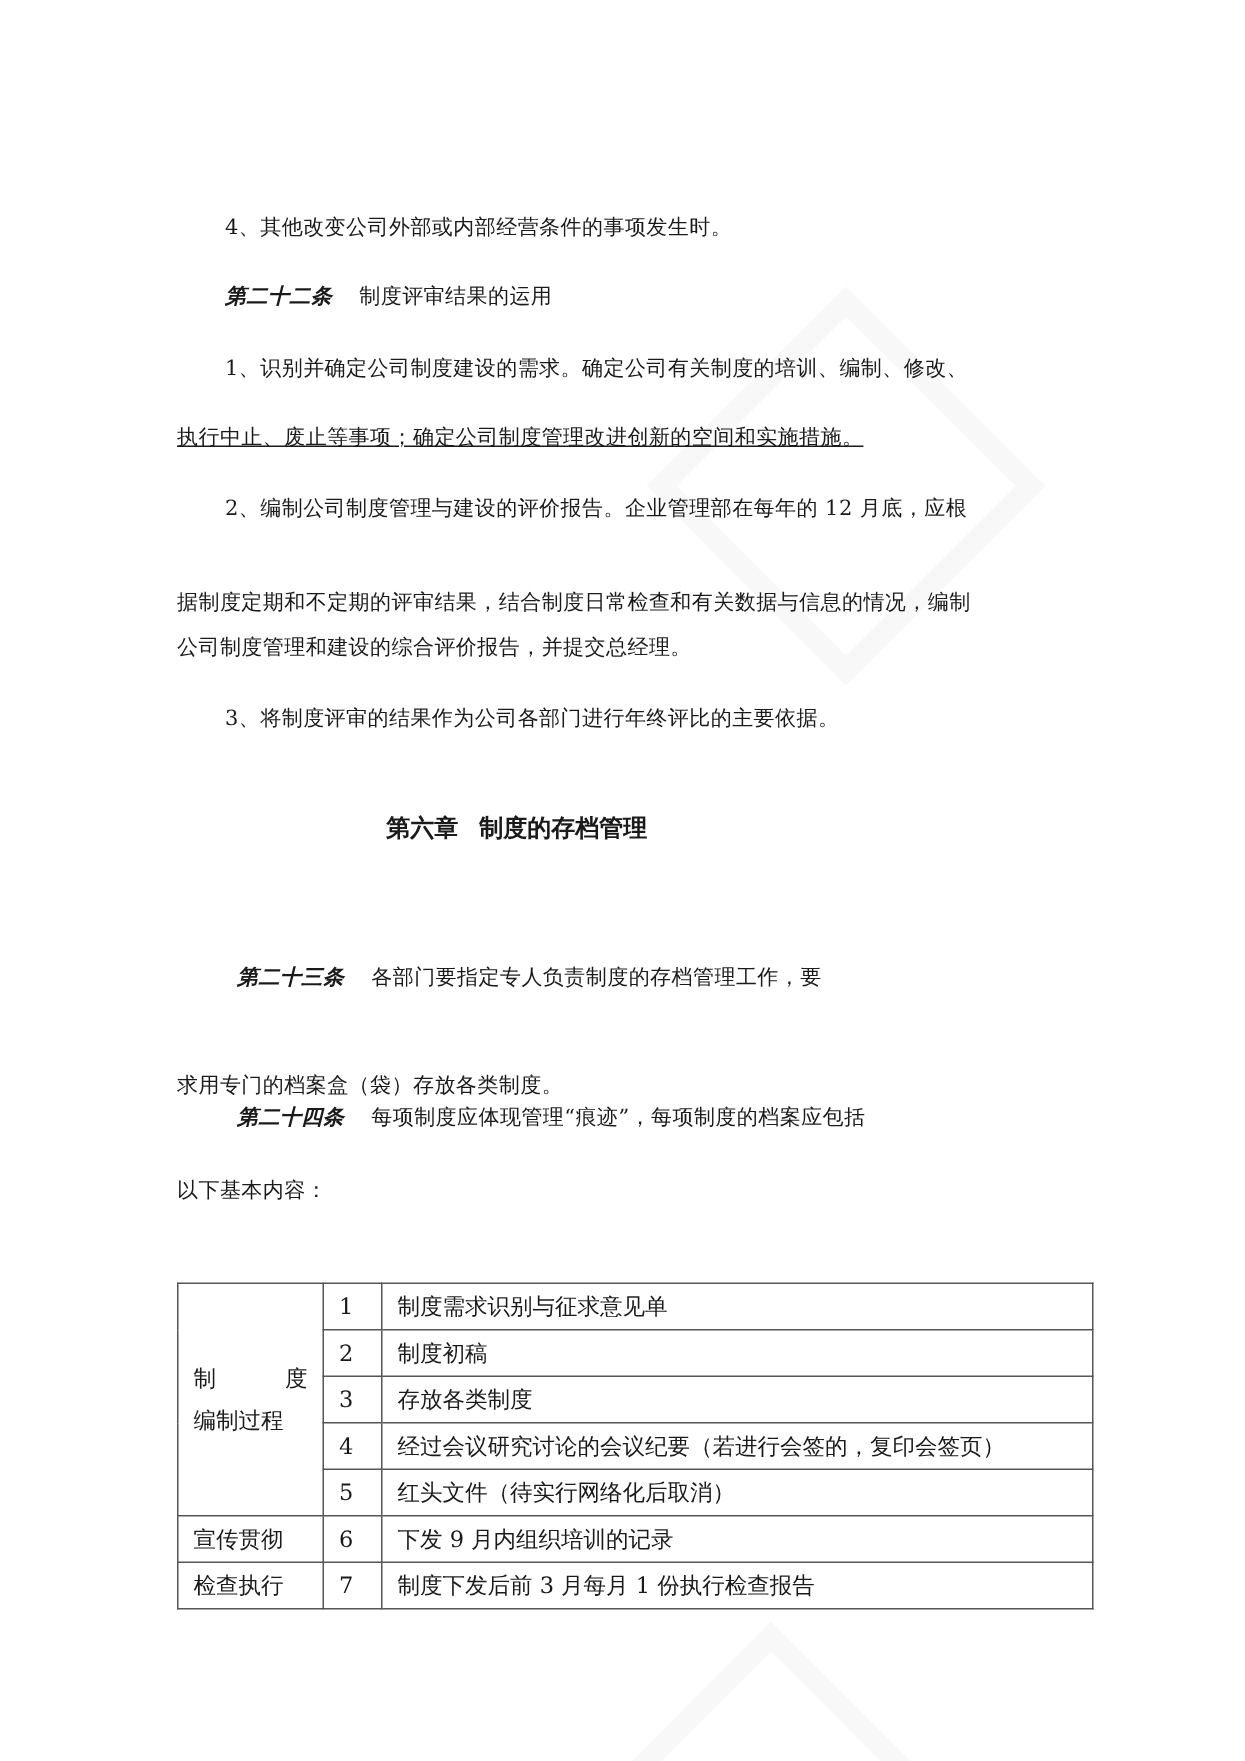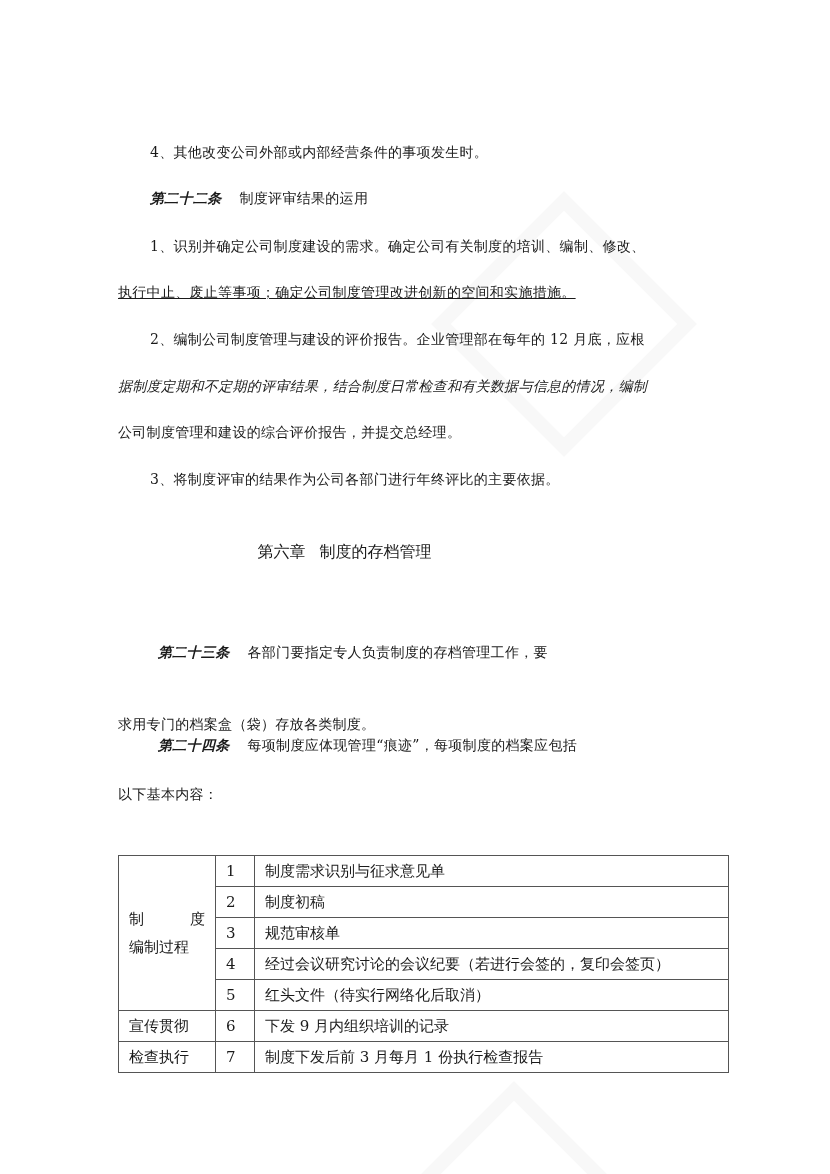--- a/index.html
+++ b/index.html
@@ -3,21 +3,21 @@
 <meta charset="utf-8">
 <style>
   html, body { margin:0; padding:0; background:#ffffff; }
   body { width:830px; height:1174px; position:relative; overflow:hidden;
          font-family:"DejaVu Serif","Liberation Serif",serif; color:#1a1a1a; }
   .line { position:absolute; font-size:14px; line-height:20px; white-space:nowrap; letter-spacing:0.3px; }
   .indent { left:150px; }
   .flush { left:118px; }
   .b { font-weight:bold;font-style:italic; }
   .gap { display:inline-block; width:18px; }
-  .heading { position:absolute; left:0; width:689px; text-align:center; font-size:16px; font-weight:normal; top:542px; }
+  .heading { position:absolute; left:0; width:689px; text-align:center; font-size:16px; font-weight:bold; top:542px; }
   table { position:absolute; left:118px; top:855px; width:611px; border-collapse:collapse; font-size:15px; }
   td { border:1px solid #555; height:30px; padding:0 10px; vertical-align:middle; }
   td.c1 { width:76px; line-height:28px; }
   td.c2 { width:18px; }
   .spread { display:flex; justify-content:space-between; }
   .wm { position:absolute; border:14px solid rgba(200,200,200,0.13); transform:rotate(45deg); }
 </style>
 </head>
 <body>
 
@@ -26,21 +26,21 @@
 
 <div class="line indent" style="top:142px;">4、其他改变公司外部或内部经营条件的事项发生时。</div>
 
 <div class="line indent" style="top:188px;">
   <span class="b">第二十二条</span><span class="gap"></span><span>制度评审结果的运用</span>
 </div>
 
 <div class="line indent" style="top:236px;">1、识别并确定公司制度建设的需求。确定公司有关制度的培训、编制、修改、</div>
 <div class="line flush" style="top:282px;text-decoration:underline;">执行中止、废止等事项；确定公司制度管理改进创新的空间和实施措施。</div>
 <div class="line indent" style="top:329px;">2、编制公司制度管理与建设的评价报告。企业管理部在每年的 12 月底，应根</div>
-<div class="line flush" style="top:376px;font-style:italic;">据制度定期和不定期的评审结果，结合制度日常检查和有关数据与信息的情况，编制</div>
+<div class="line flush" style="top:392px;">据制度定期和不定期的评审结果，结合制度日常检查和有关数据与信息的情况，编制</div>
 <div class="line flush" style="top:422px;">公司制度管理和建设的综合评价报告，并提交总经理。</div>
 <div class="line indent" style="top:469px;">3、将制度评审的结果作为公司各部门进行年终评比的主要依据。</div>
 
 <div class="heading">
   <span>第六章</span><span class="gap" style="width:14px"></span><span>制度的存档管理</span>
 </div>
 
 <div class="line" style="left:158px;top:642px;">
   <span class="b">第二十三条</span><span class="gap"></span><span>各部门要指定专人负责制度的存档管理工作，要</span>
 </div>
@@ -63,21 +63,21 @@
     </td>
     <td class="c2">1</td>
     <td>制度需求识别与征求意见单</td>
   </tr>
   <tr>
     <td class="c2">2</td>
     <td>制度初稿</td>
   </tr>
   <tr>
     <td class="c2">3</td>
-    <td>规范审核单</td>
+    <td>存放各类制度</td>
   </tr>
   <tr>
     <td class="c2">4</td>
     <td>经过会议研究讨论的会议纪要（若进行会签的，复印会签页）</td>
   </tr>
   <tr>
     <td class="c2">5</td>
     <td>红头文件（待实行网络化后取消）</td>
   </tr>
   <tr>

